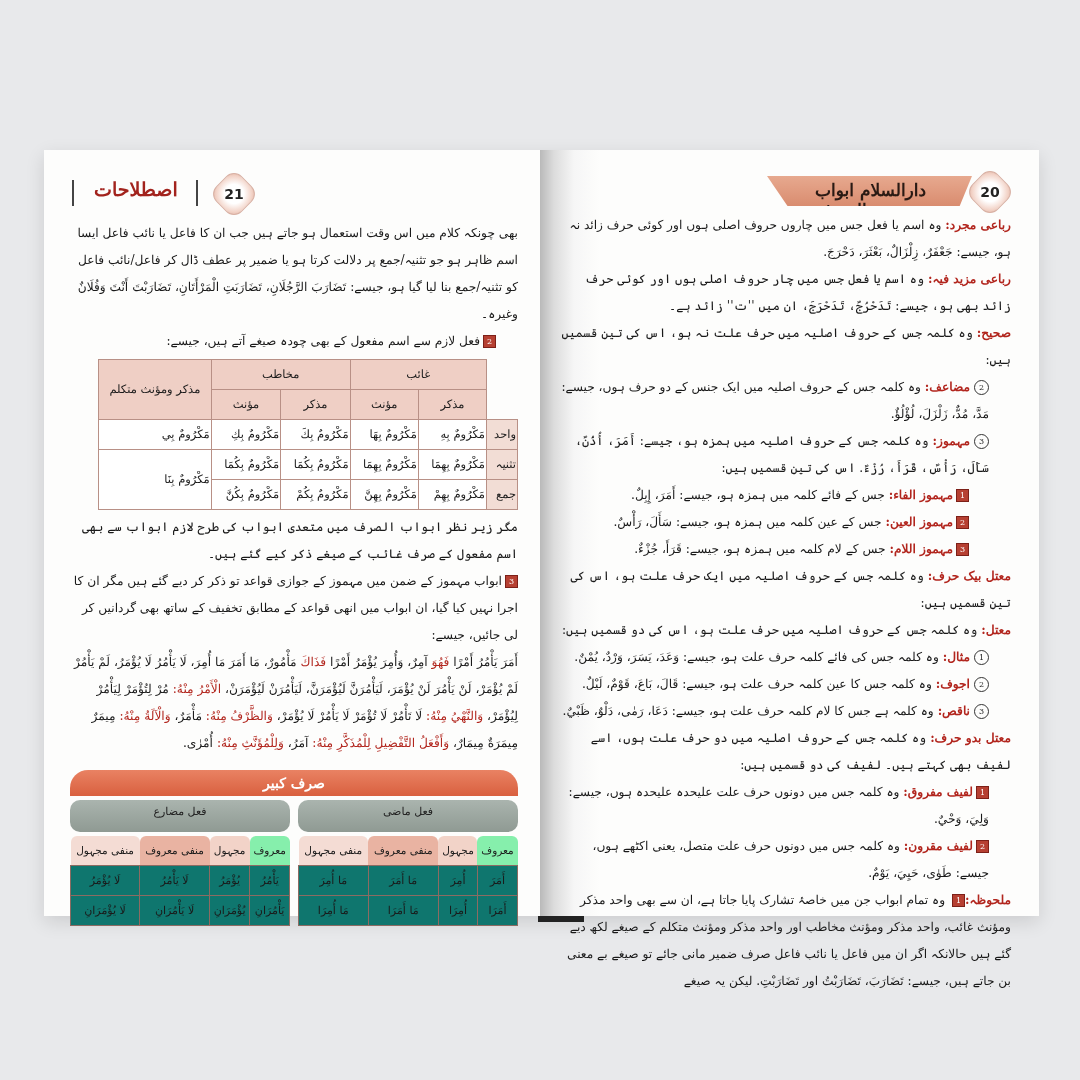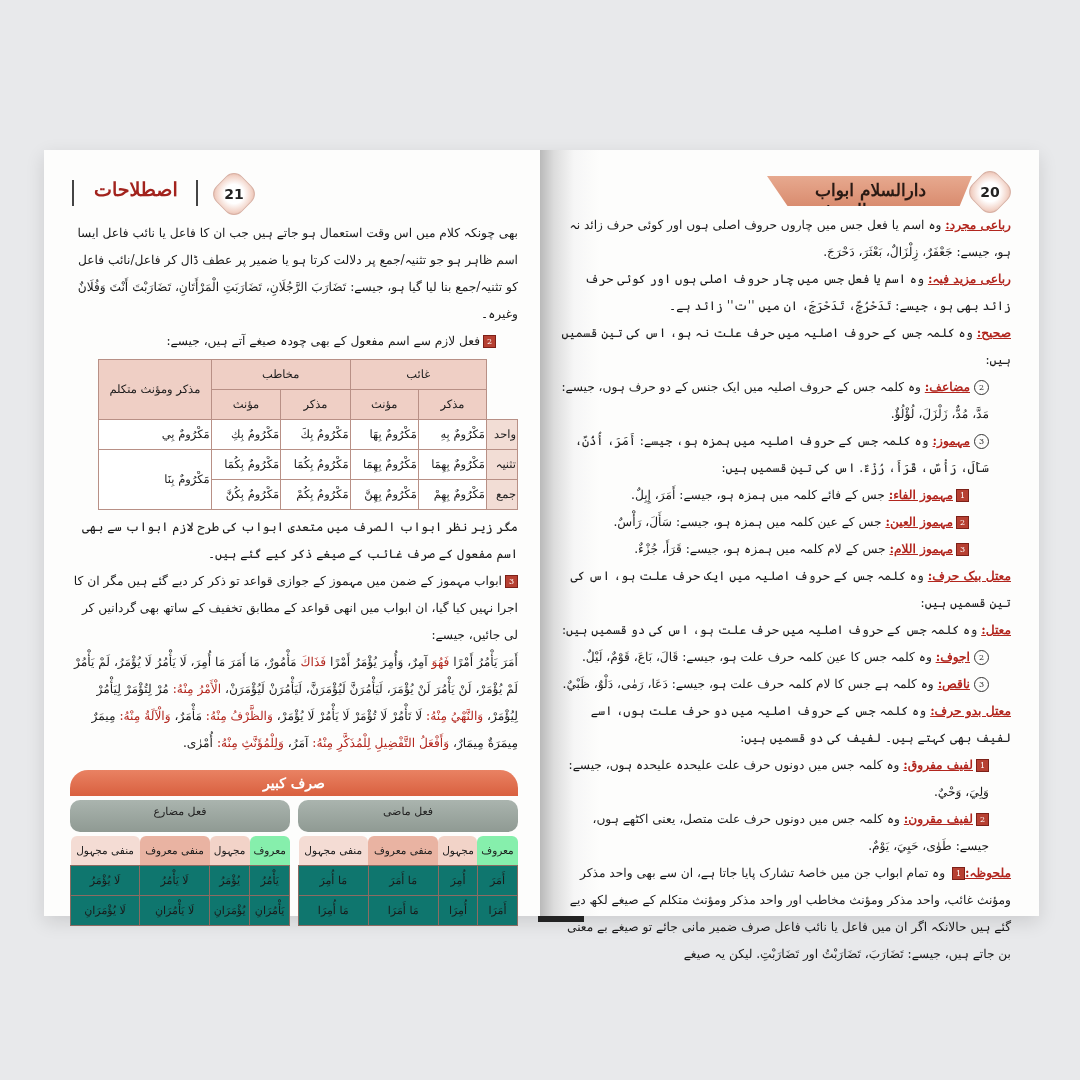--- a/index.html
+++ b/index.html
@@ -42,21 +42,21 @@
     clip-path:polygon(0 0,100% 0,94% 100%,10% 100%);
   }
   .hdr-right .ribbon span { position:absolute; left:48px; top:4px; font-size:17px; font-weight:bold; color:#2a1a14; font-family:"DejaVu Serif", serif; }
   .hdr-right .pgnum { left:205px; top:4px; }
 
   
   .body-text { position:absolute; font-size:12.2px; line-height:27px; font-family:"DejaVu Serif", serif; }
   .page-left .body-text { top:70px; left:22px; right:22px; }
   .page-right .body-text { top:62px; left:18px; right:28px; }
   p { margin:0; }
-  .term { color:#b2261e; font-weight:bold;text-decoration:underline; }
+  .term { color:#b2261e; font-weight:bold; }
   .term-red { color:#b2261e; }
   .box-num { display:inline-block; width:11px; height:11px; background:#b64032; color:#fff; font-size:8px; line-height:11px; text-align:center; margin-left:3px; vertical-align:middle; border:1px solid #7d2018; }
   .circ-num { display:inline-block; width:13px; height:13px; border:1px solid #333; border-radius:50%; font-size:8px; line-height:13px; text-align:center; margin-left:4px; vertical-align:middle; }
   .indent1 { padding-right:22px; }
   .indent2 { padding-right:42px; }
   .arabic { font-family:"DejaVu Serif", serif; }
 
   
   .tbl1 { width:420px; border-collapse:collapse; margin:4px 0 4px 0; font-size:11.5px; direction:rtl; }
   .tbl1 td, .tbl1 th { border:1px solid #b89086; height:24px; font-weight:normal; }
@@ -214,20 +214,21 @@
         <p><span class="term">رباعی مجرد:</span><span> وہ اسم یا فعل جس میں چاروں حروف اصلی ہوں اور کوئی حرف زائد نہ ہو، جیسے: جَعْفَرٌ، زِلْزَالٌ، بَعْثَرَ، دَحْرَجَ.</span></p>
         <p><span class="term">رباعی مزید فیہ:</span><span> وہ اسم یا فعل جس میں چار حروف اصلی ہوں اور کوئی حرف زائد بھی ہو، جیسے: تَدَحْرُجٌ، تَدَحْرَجَ، ان میں ''ت'' زائد ہے۔</span></p>
         <p><span class="term">صحیح:</span><span> وہ کلمہ جس کے حروف اصلیہ میں حرف علت نہ ہو، اس کی تین قسمیں ہیں:</span></p>
         <p class="indent1"><span class="circ-num">2</span><span class="term">مضاعف:</span><span> وہ کلمہ جس کے حروف اصلیہ میں ایک جنس کے دو حرف ہوں، جیسے: مَدَّ، مُدٌّ، زَلْزَلَ، لُؤْلُؤٌ.</span></p>
         <p class="indent1"><span class="circ-num">3</span><span class="term">مہموز:</span><span> وہ کلمہ جس کے حروف اصلیہ میں ہمزہ ہو، جیسے: أَمَرَ، أُذُنٌ، سَأَلَ، رَأْسٌ، قَرَأَ، رُزْءٌ. اس کی تین قسمیں ہیں:</span></p>
         <p class="indent2"><span class="box-num">1</span><span class="term">مہموز الفاء:</span><span> جس کے فائے کلمہ میں ہمزہ ہو، جیسے: أَمَرَ، إِبِلٌ.</span></p>
         <p class="indent2"><span class="box-num">2</span><span class="term">مہموز العین:</span><span> جس کے عین کلمہ میں ہمزہ ہو، جیسے: سَأَلَ، رَأْسٌ.</span></p>
         <p class="indent2"><span class="box-num">3</span><span class="term">مہموز اللام:</span><span> جس کے لام کلمہ میں ہمزہ ہو، جیسے: قَرَأَ، جُزْءٌ.</span></p>
         <p><span class="term">معتل بیک حرف:</span><span> وہ کلمہ جس کے حروف اصلیہ میں ایک حرف علت ہو، اس کی تین قسمیں ہیں:</span></p>
         <p><span class="term">معتل:</span><span> وہ کلمہ جس کے حروف اصلیہ میں حرف علت ہو، اس کی دو قسمیں ہیں:</span></p>
+        <p class="indent1"><span class="circ-num">1</span><span class="term">مثال:</span><span> وہ کلمہ جس کی فائے کلمہ حرف علت ہو، جیسے: وَعَدَ، يَسَرَ، وَرْدٌ، يُمْنٌ.</span></p>
         <p class="indent1"><span class="circ-num">2</span><span class="term">اجوف:</span><span> وہ کلمہ جس کا عین کلمہ حرف علت ہو، جیسے: قَالَ، بَاعَ، قَوْمٌ، لَيْلٌ.</span></p>
         <p class="indent1"><span class="circ-num">3</span><span class="term">ناقص:</span><span> وہ کلمہ ہے جس کا لام کلمہ حرف علت ہو، جیسے: دَعَا، رَمٰى، دَلْوٌ، ظَبْيٌ.</span></p>
         <p><span class="term">معتل بدو حرف:</span><span> وہ کلمہ جس کے حروف اصلیہ میں دو حرف علت ہوں، اسے لفیف بھی کہتے ہیں۔ لفیف کی دو قسمیں ہیں:</span></p>
         <p class="indent1"><span class="box-num">1</span><span class="term">لفیف مفروق:</span><span> وہ کلمہ جس میں دونوں حرف علت علیحدہ علیحدہ ہوں، جیسے: وَلِيَ، وَحْيٌ.</span></p>
         <p class="indent1"><span class="box-num">2</span><span class="term">لفیف مقرون:</span><span> وہ کلمہ جس میں دونوں حرف علت متصل، یعنی اکٹھے ہوں، جیسے: طَوٰى، حَيِيَ، يَوْمٌ.</span></p>
         <p><span class="term">ملحوظہ:</span><span class="box-num">1</span><span> وہ تمام ابواب جن میں خاصۂ تشارک پایا جاتا ہے، ان سے بھی واحد مذکر ومؤنث غائب، واحد مذکر ومؤنث مخاطب اور واحد مذکر ومؤنث متکلم کے صیغے لکھ دیے گئے ہیں حالانکہ اگر ان میں فاعل یا نائب فاعل صرف ضمیر مانی جائے تو صیغے بے معنی بن جاتے ہیں، جیسے: تَضَارَبَ، تَضَارَبْتُ اور تَضَارَبْتِ. لیکن یہ صیغے</span></p>
       </div>
   </div>
 
   <div class="gutter-edge"></div>

